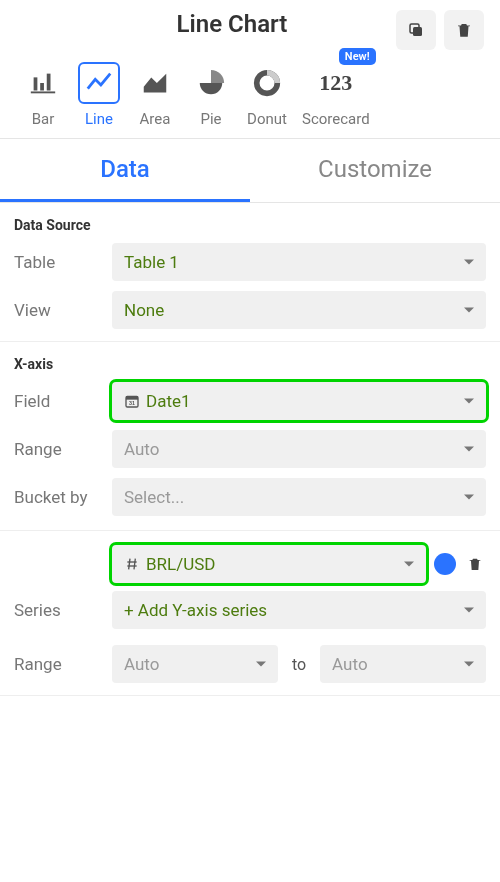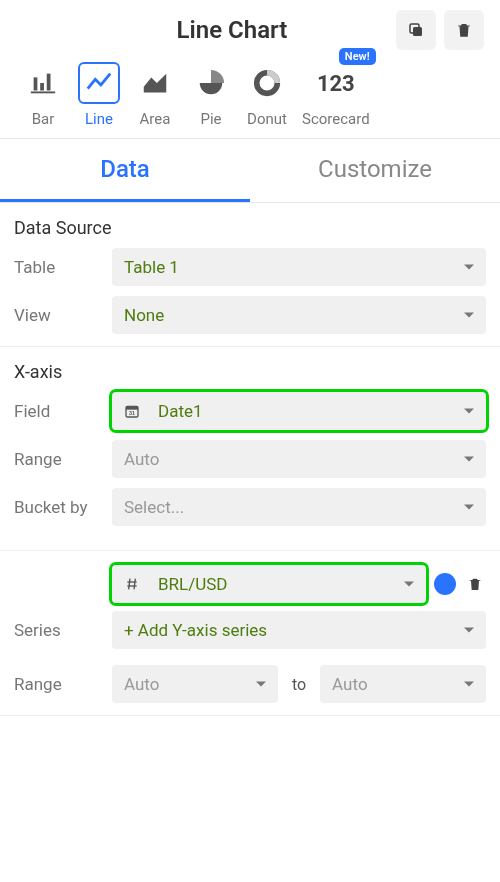--- a/index.html
+++ b/index.html
@@ -9,21 +9,21 @@
     color: #333;
     width: 500px;
     height: 882px;
     overflow: hidden;
   }
   .panel { width: 500px; }
 
   
   .header {
     display: flex;
-    align-items: center;
+    align-items: flex-start;
     padding: 10px 16px 8px 16px;
   }
   .title {
     flex: 1;
     text-align: center;
     font-size: 24px;
     font-weight: 600;
     margin-left: 60px;
   }
   .header-btn {
@@ -51,20 +51,21 @@
     gap: 6px;
     cursor: pointer;
     position: relative;
     justify-content: space-between;
   }
   .chart-type .icon-wrap {
     width: 42px; height: 42px;
     display: flex; align-items: center; justify-content: center;
     border-radius: 6px;
     position: relative;
+    font-family: Liberation Serif, serif;
   }
   .chart-type.selected .icon-wrap {
     border: 2px solid #2a73ff;
   }
   .chart-type .ct-label {
     font-size: 15px;
     color: #777;
   }
   .chart-type.selected .ct-label { color: #2a73ff; }
   .badge-new {
@@ -101,22 +102,22 @@
     border-bottom: 3px solid #2a73ff;
     font-weight: 500;
   }
 
   
   .section {
     padding: 14px 14px 12px 14px;
     border-bottom: 1px solid #eee;
   }
   .section-title {
-    font-size: 18px;
-    font-weight: 400;
+    font-size: 14px;
+    font-weight: 700;
     margin-bottom: 10px;
   }
   .row {
     display: flex;
     align-items: center;
     margin-bottom: 10px;
     gap: 10px;
   }
   .row-label {
     width: 88px;
@@ -150,21 +151,20 @@
     right: 12px;
     top: 50%;
     width: 0; height: 0;
     border-left: 5px solid transparent;
     border-right: 5px solid transparent;
     border-top: 5px solid #777;
     transform: translateY(-50%);
   }
   .select.highlight {
     box-shadow: 0 0 0 3px #00d400;
-    gap: 12px;
   }
   .select .pre-icon {
     margin-right: 6px;
     display: inline-flex;
     align-items: center;
   }
   .color-swatch {
     width: 22px; height: 22px;
     border-radius: 50%;
     background: #2a73ff;
@@ -335,21 +335,21 @@
       </div>
     </div>
     <div class="row">
       <div class="row-label">Range</div>
       <div class="row-body">
         <div class="select placeholder">
           <span>Auto</span>
         </div>
       </div>
     </div>
-    <div class="row" style="margin-bottom:12px">
+    <div class="row" style="margin-bottom:2px">
       <div class="row-label">Bucket by</div>
       <div class="row-body">
         <div class="select placeholder">
           <span>Select...</span>
         </div>
       </div>
     </div>
   </div>
 
   <div class="section">

